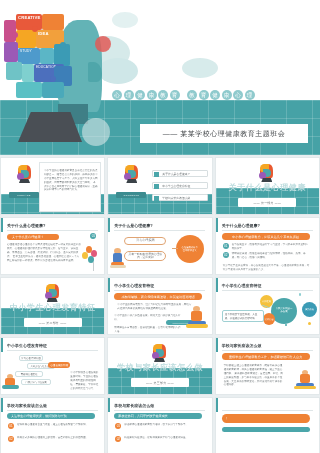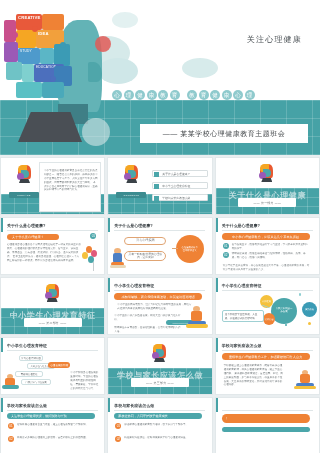--- a/index.html
+++ b/index.html
@@ -95,21 +95,21 @@
     background:#4ba6aa; }
 
   
   .div-slide { background:#fff; }
   .div-bot { position:absolute; left:0; bottom:0; width:100%; height:26px;
     background:#46a2a6;
     background-image:
       linear-gradient(to right, rgba(255,255,255,.18) 1px, transparent 1px),
       linear-gradient(to bottom, rgba(255,255,255,.18) 1px, transparent 1px);
     background-size:13px 9px; }
-  .div-title { position:absolute; left:0; top:32px; width:100%; text-align:center;
+  .div-title { position:absolute; left:0; top:24px; width:100%; text-align:center;
     font-size:8px; font-weight:bold; color:#bcdcde; letter-spacing:.6px; }
   .div-pill { position:absolute; left:50%; transform:translateX(-50%); bottom:7px;
     width:58px; height:9px; background:#fff; border-radius:1px;
     display:flex; align-items:center; justify-content:center;
     font-size:2.9px; color:#4d5356; letter-spacing:.3px; }
   .div-head { position:absolute; left:50%; transform:translateX(-50%); top:5px;
     width:20px; height:20px; }
   .dh-a { position:absolute; left:3px; top:1px; width:13px; height:14px;
     background:#e9592f; border-radius:48% 34% 14% 26% / 50% 44% 28% 36%; }
   .dh-b { position:absolute; left:3px; top:1px; width:9px; height:9px;
@@ -181,21 +181,20 @@
     <div class="pz" style="left:52px;top:52px;width:18px;height:20px;background:#3d7fb8;"></div>
     <div class="pz" style="left:14px;top:68px;width:26px;height:16px;background:#5bc0c4;"></div>
     <div class="pz" style="left:40px;top:68px;width:22px;height:16px;background:#4aa9ba;"></div>
     <div class="knob" style="left:10px;top:18px;background:#c94f8c;"></div>
     <div class="knob" style="left:30px;top:12px;background:#e8593a;"></div>
     <div class="knob" style="left:58px;top:28px;background:#3b9bb5;"></div>
     <div class="knob" style="left:48px;top:62px;background:#4c6fbd;"></div>
   </div>
   <div class="bulb-ic"></div>
 
-  <div class="cover-kicker">关注心理健康</div>
 
   <div class="badge-row">
     <div class="badge">心</div>
     <div class="badge">理</div>
     <div class="badge">健</div>
     <div class="badge">康</div>
     <div class="badge">教</div>
     <div class="badge">育</div>
     <div class="badge gap">教</div>
     <div class="badge">育</div>

